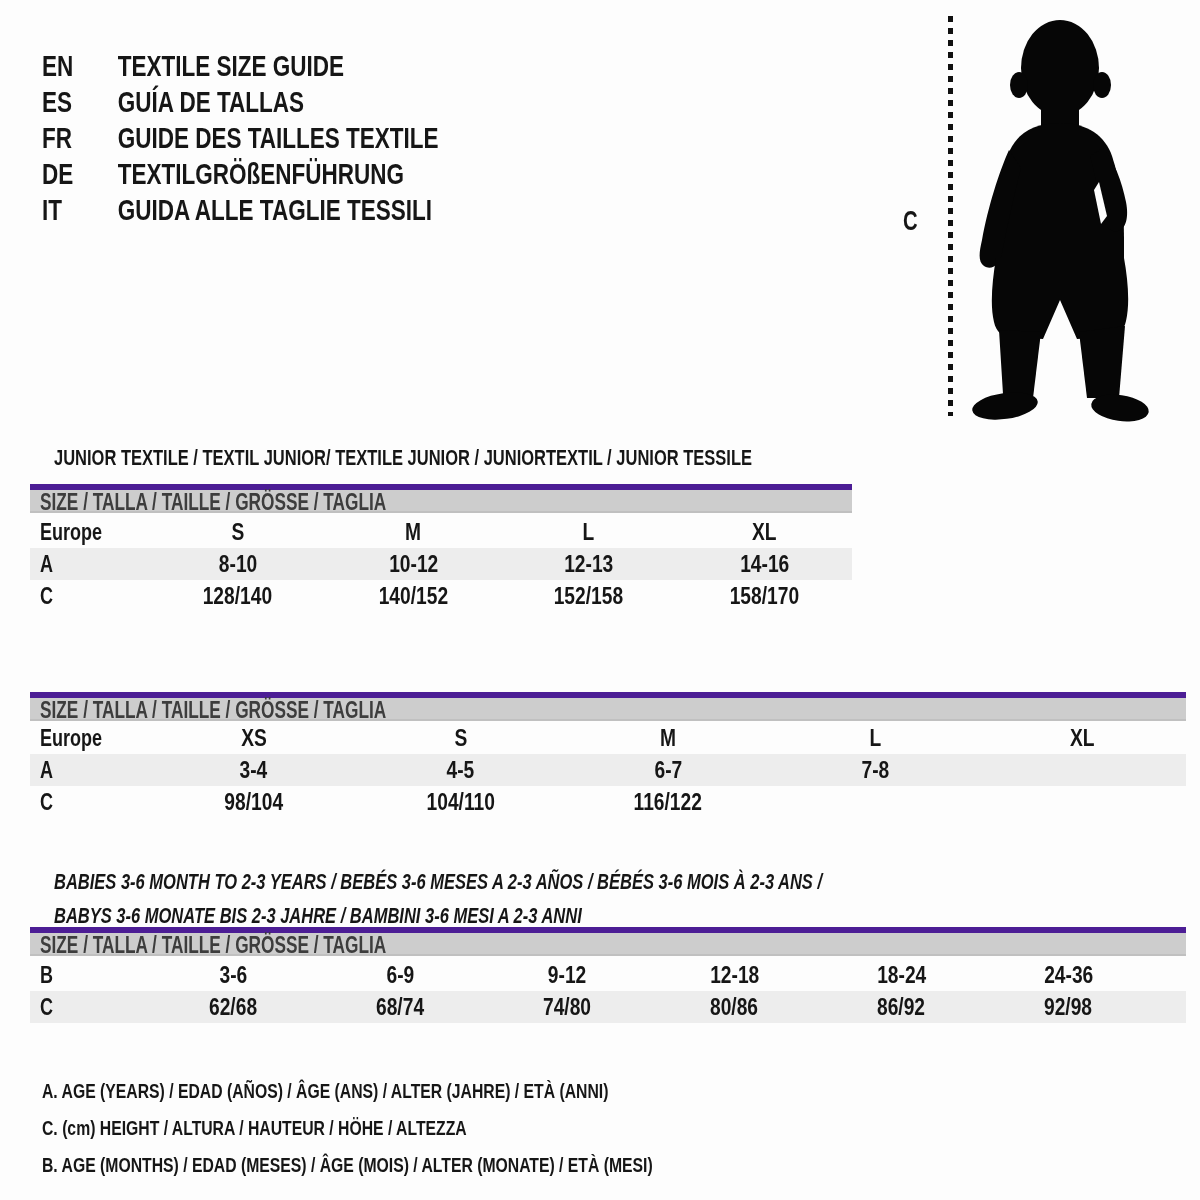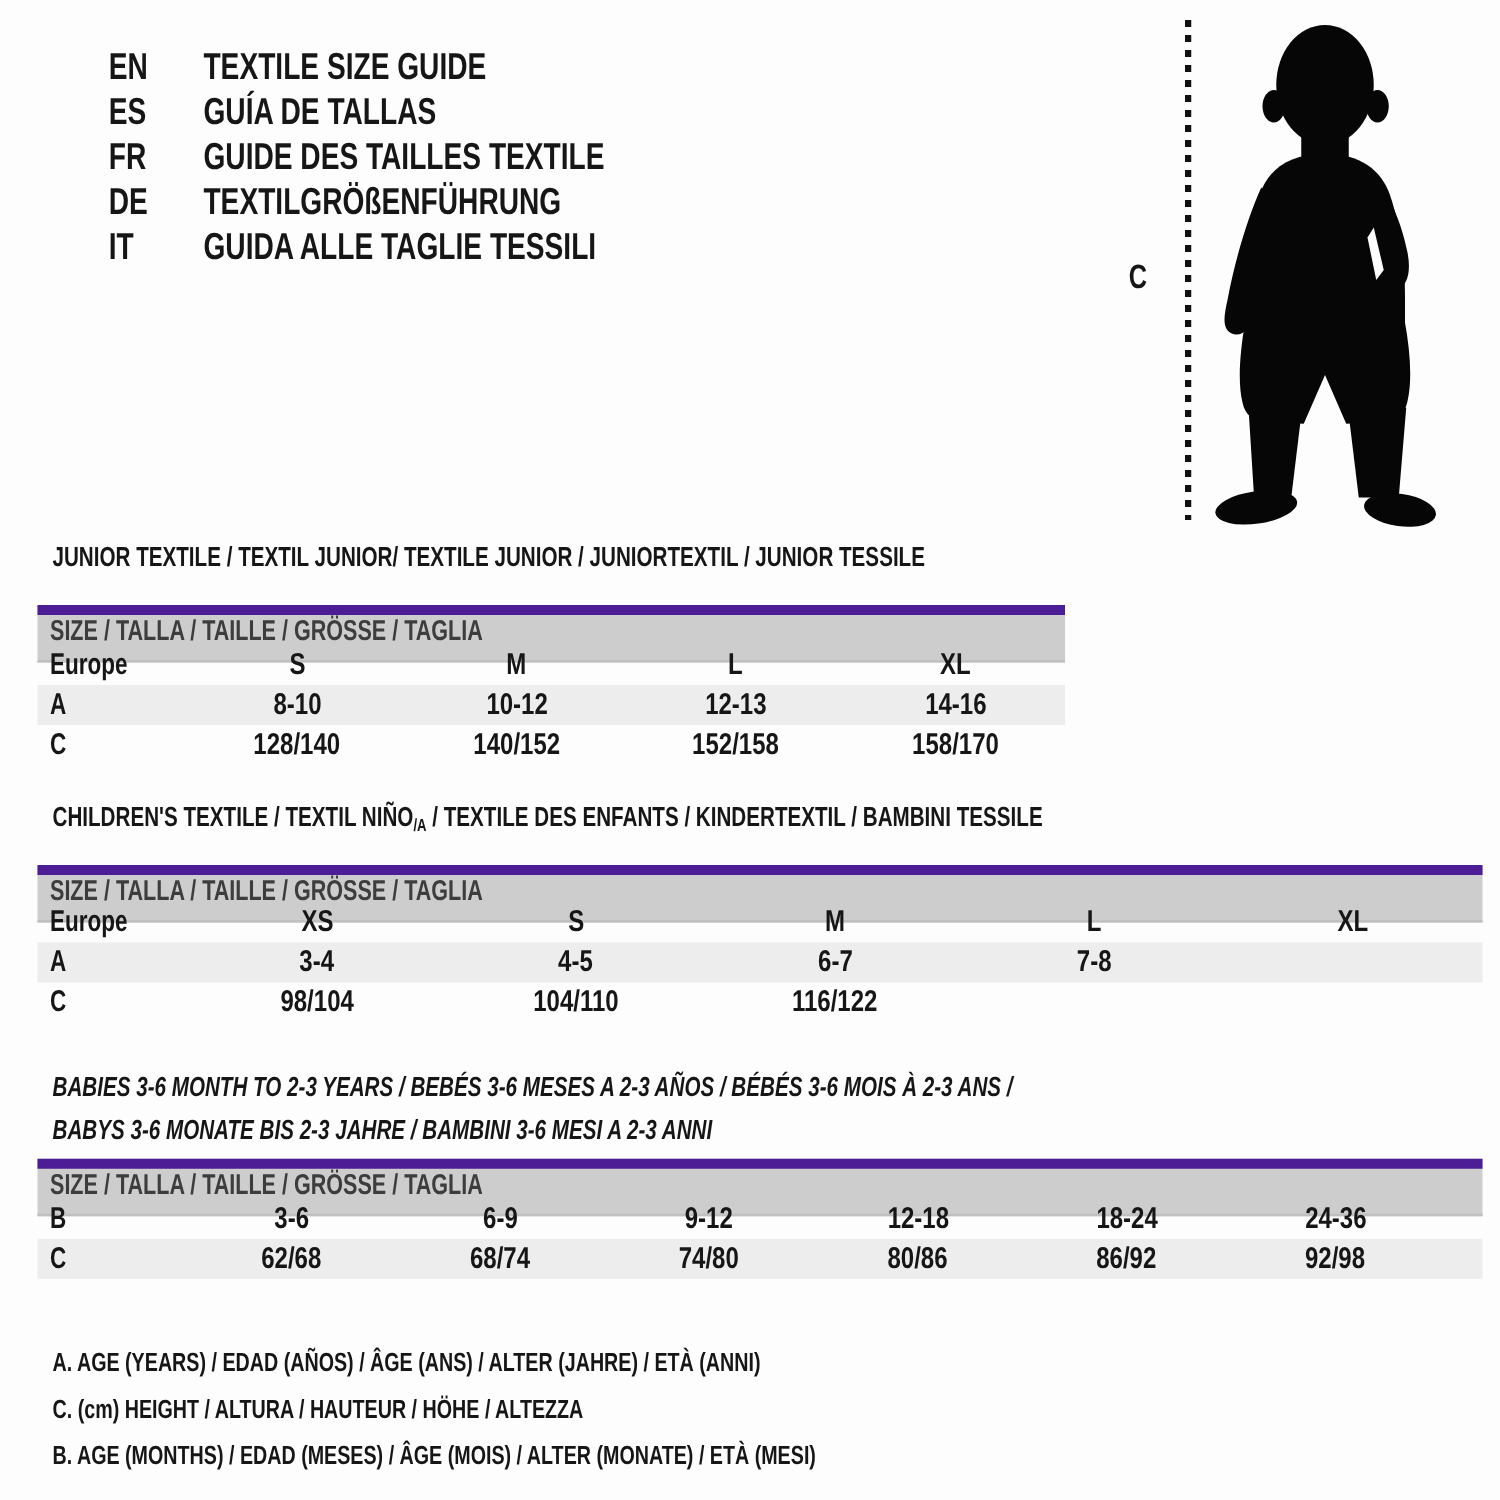--- a/index.html
+++ b/index.html
@@ -7,41 +7,41 @@
     width:1200px;height:1200px;position:relative;overflow:hidden;
     background:#fdfdfd;color:#161616;
     font-family:"Liberation Sans", sans-serif;
   }
   .abs{position:absolute;}
   
   .cond{display:inline-block;transform:scaleX(0.75);transform-origin:0 50%;white-space:nowrap;}
   .condc{display:inline-block;transform:scaleX(0.80);transform-origin:50% 50%;white-space:nowrap;}
 
   
-  #lang-block{left:42px;top:36px;margin-left:45px;}
+  #lang-block{left:42px;top:48px;}
   .lang-line{display:flex;align-items:center;height:36px;font-size:30px;font-weight:bold;
              transform:scaleX(0.75);transform-origin:0 50%;white-space:nowrap;}
   .lang-code{width:101px;flex:0 0 101px;}
 
   
   #dashed-line{left:948px;top:16px;width:5px;height:400px;
     background:repeating-linear-gradient(to bottom,#101010 0 6px,transparent 6px 12px);}
   #c-label{left:903px;top:206px;font-size:27px;font-weight:bold;}
   #toddler{left:955px;top:0;}
 
   
-  .sec-title{margin:0;font-size:22px;font-weight:bold;line-height:24px;white-space:nowrap;}
+  .sec-title{margin:12px;font-size:22px;font-weight:bold;line-height:24px;white-space:nowrap;}
   #junior-title{left:42px;top:434px;}
   #children-title{left:42px;top:642px;}
   #babies-title{left:42px;top:853px;line-height:34px;font-style:italic;}
   .subsm{font-size:14px;vertical-align:-4px;}
 
   
-  .size-bar{box-sizing:border-box;height:46px;background:#cdcdcd;
-    border-top:8px solid #4c1d95;border-bottom:2px solid #c0c0c0;
+  .size-bar{box-sizing:border-box;height:29px;background:#cdcdcd;
+    border-top:6px solid #4c1d95;border-bottom:2px solid #c0c0c0;
     padding-left:10px;font-size:23px;font-weight:bold;color:#3d3d3d;line-height:25px;}
   #junior-bar{left:30px;top:484px;width:822px;}
   #children-bar{left:30px;top:692px;width:1156px;}
   #babies-bar{left:30px;top:927px;width:1156px;}
 
   
   .tbl{display:block;}
   #junior-rows{left:30px;top:516px;width:822px;}
   #children-rows{left:30px;top:722px;width:1156px;}
   #babies-rows{left:30px;top:959px;width:1156px;}
@@ -128,23 +128,20 @@
     </div>
     <div class="trow cols4">
       <span class="tlabel"><span class="cond">C</span></span>
       <span class="tcell"><span class="condc">128/140</span></span>
       <span class="tcell"><span class="condc">140/152</span></span>
       <span class="tcell"><span class="condc">152/158</span></span>
       <span class="tcell"><span class="condc">158/170</span></span>
     </div>
   </div>
 
-  <h2 id="children-title" class="sec-title abs">
-    <span class="cond"><span>CHILDREN'S TEXTILE / TEXTIL NIÑO</span><span class="subsm">/A</span><span> / TEXTILE DES ENFANTS / KINDERTEXTIL / BAMBINI TESSILE</span></span>
-  </h2>
   <div id="children-bar" class="size-bar abs">
     <span class="cond">SIZE / TALLA / TAILLE / GRÖSSE / TAGLIA</span>
   </div>
   <div id="children-rows" class="tbl abs">
     <div class="trow cols5">
       <span class="tlabel"><span class="cond">Europe</span></span>
       <span class="tcell"><span class="condc">XS</span></span>
       <span class="tcell"><span class="condc">S</span></span>
       <span class="tcell"><span class="condc">M</span></span>
       <span class="tcell"><span class="condc">L</span></span>

